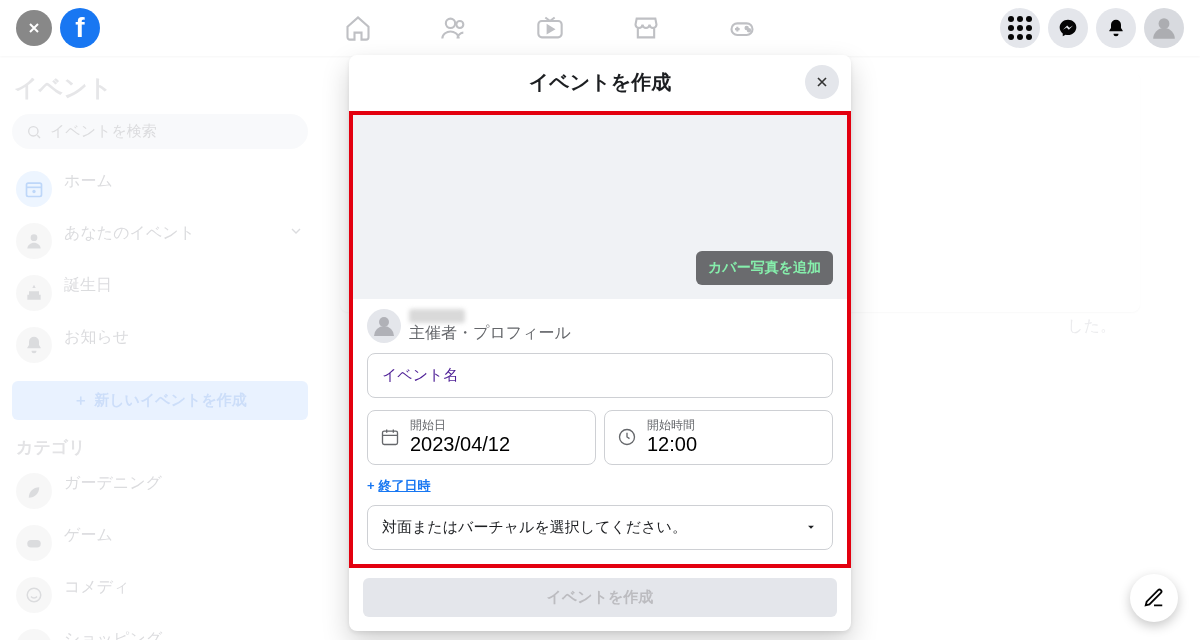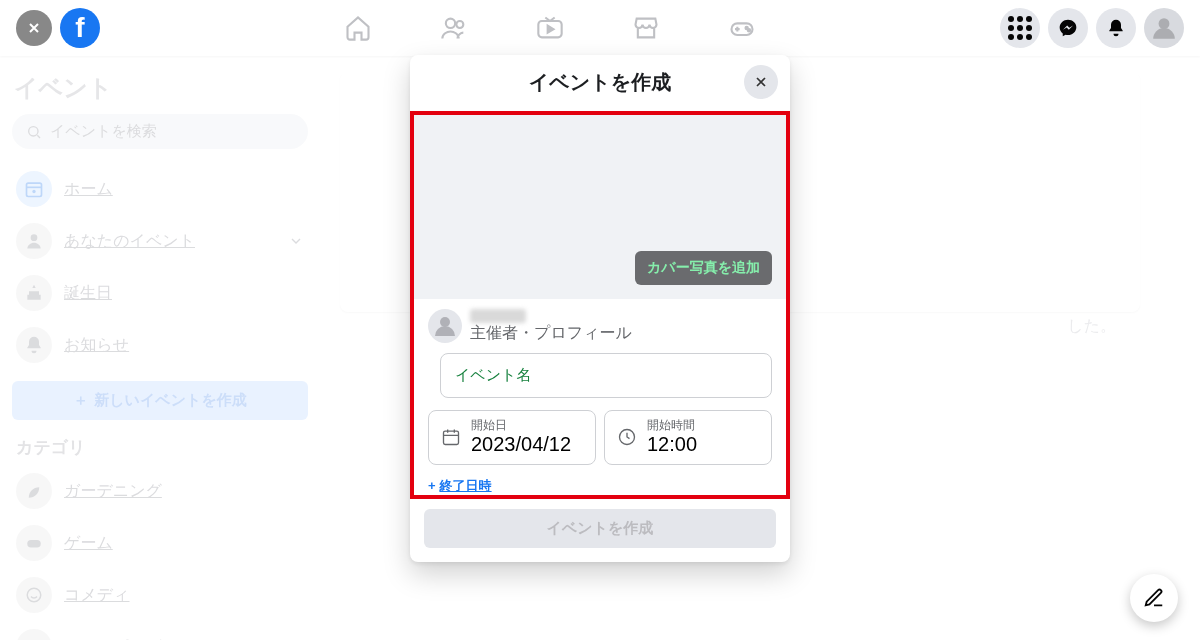--- a/index.html
+++ b/index.html
@@ -67,23 +67,22 @@
   .sidepanel h1 {
     font-size:24px; font-weight:700; margin:4px 6px 10px 6px; color:#c7c8cd;
   }
   .searchbox {
     background:#f0f2f5; border-radius:50px; padding:8px 14px; display:flex;
     align-items:center; gap:8px; margin:0 4px 14px 4px;
   }
   .searchbox svg { color:var(--muted); }
   .searchbox span { color:var(--muted); font-size:15px; }
   .side-item {
-    display:flex; align-items:center; gap:12px; padding:8px; border-radius:8px; color:var(--muted);
+    display:flex; gap:12px; padding:8px; border-radius:8px; color:var(--muted);
     position:relative;
-    text-decoration:underline;
   }
   .side-item .ic {
     width:36px; height:36px; border-radius:50%; background:#eee;
     display:flex; align-items:center; justify-content:center; color:var(--muted);
   }
   .side-item.active .ic { background:#d7e8ff; color:#6fa7f2; }
   .side-item .caret { margin-left:auto; }
   .new-btn {
     margin:10px 4px 16px 4px; background:#cfe2ff; color:#8eb5f2; border-radius:6px;
     text-align:center; padding:10px; font-weight:600; font-size:15px;
@@ -102,21 +101,21 @@
 
   
   .dimmer {
     position:absolute; inset:0; top:56px; background:rgba(255,255,255,0.55);
     z-index:4;
   }
 
   
   .modal {
     position:absolute; z-index:6; top:55px; left:50%; transform:translateX(-50%);
-    width:380px; background:#fff; border-radius:8px;
+    width:502px; background:#fff; border-radius:8px;
     box-shadow:0 12px 28px rgba(0,0,0,0.18), 0 2px 4px rgba(0,0,0,0.08);
     overflow:hidden;
   }
   .modal-header {
     text-align:center; padding:14px 0; font-weight:700; font-size:20px; position:relative;
     border-bottom:1px solid transparent;
   }
   .modal-close {
     position:absolute; right:12px; top:10px; width:34px; height:34px; border-radius:50%;
     background:var(--fb-light-gray); display:flex; align-items:center; justify-content:center;
@@ -138,21 +137,21 @@
     display:flex;align-items:center;justify-content:center;color:#b0b1b7;
   }
   .organizer .info { display:flex; flex-direction:column; line-height:1.2; }
   .organizer .name-blur {
     width:56px; height:14px; background:#d9d9d9; filter:blur(2px); border-radius:3px;
   }
   .organizer .role { font-size:16px; color:#65676b; }
   .field-group { padding:6px 14px; }
   .field {
     border:1px solid var(--fb-border); border-radius:8px; padding:12px 14px;
-    color:#15803d; background:#fff; font-size:15px;margin-left:12px;
+    color:#4c1d95; background:#fff; font-size:15px;
   }
   .row2 { display:flex; gap:8px; }
   .row2 .dt {
     flex:1; border:1px solid var(--fb-border); border-radius:8px; padding:8px 12px;
     display:flex; align-items:center; gap:10px; background:#fff;
   }
   .row2 .dt .labels { display:flex; flex-direction:column; line-height:1.15; }
   .row2 .dt .tiny { font-size:12px; color:#65676b; }
   .row2 .dt .val { font-size:20px; color:#000000; }
   .addend {
@@ -416,20 +415,26 @@
           </div>
         </div>
       </div>
     </div>
 
     <div class="addend">
       <span>+</span>
       <span class="txt">終了日時</span>
     </div>
 
+    <div class="selectrow">
+      <span>対面またはバーチャルを選択してください。</span>
+      <svg width="14" height="14" viewBox="0 0 24 24" fill="currentColor">
+          <path d="M7 10l5 5 5-5z"></path>
+        </svg>
+    </div>
   </div>
 
   <div class="submit-row">
     <div class="submit-btn">イベントを作成</div>
   </div>
 </div>
 
 <div class="fab">
   <svg width="22" height="22" viewBox="0 0 24 24" fill="none" stroke="#050505" stroke-width="2">
       <path d="M12 20h9M16.5 3.5a2.1 2.1 0 0 1 3 3L7 19l-4 1 1-4z"></path>

